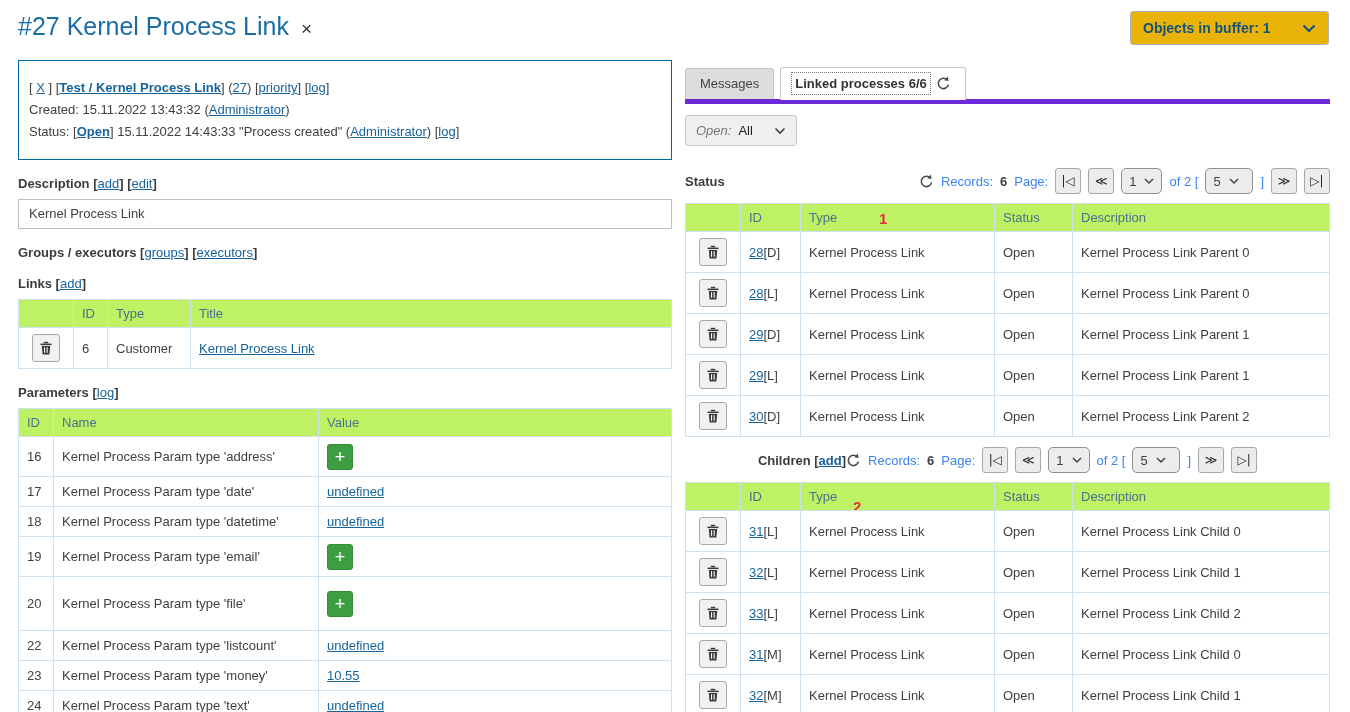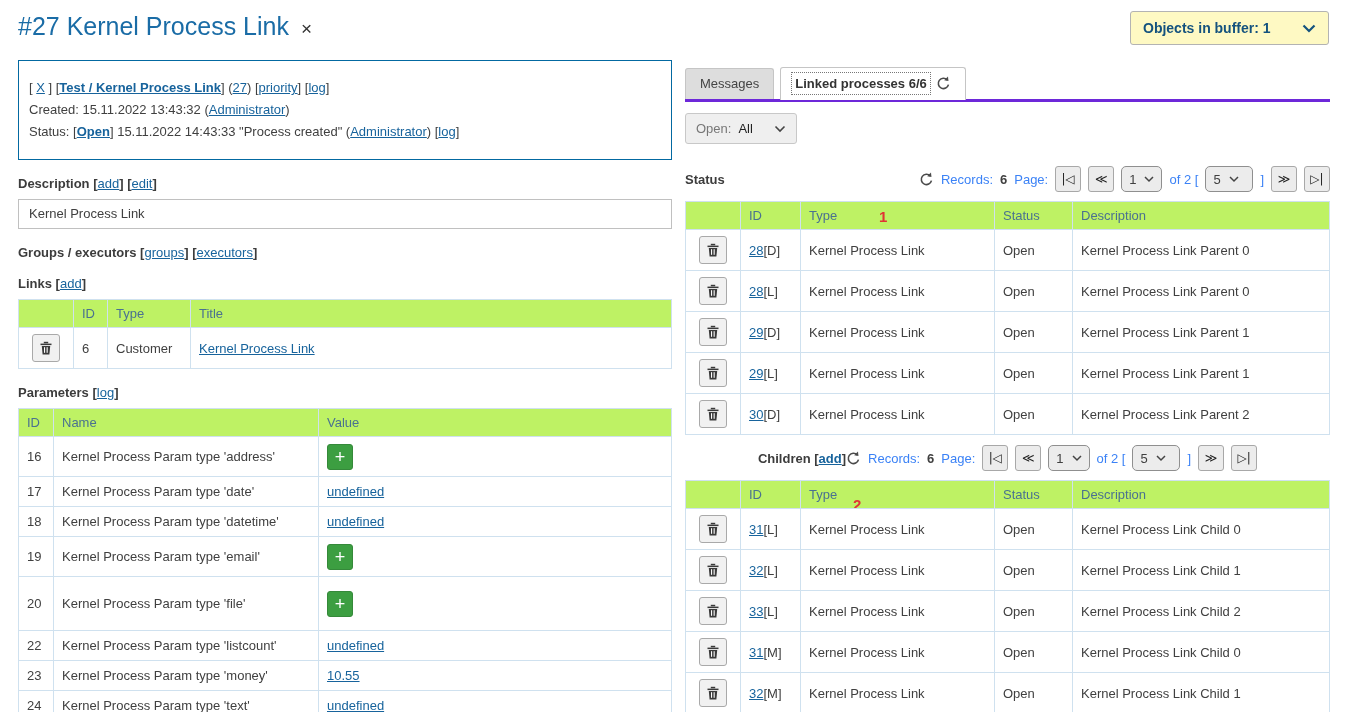--- a/index.html
+++ b/index.html
@@ -6,21 +6,21 @@
   html,body { width:1350px; height:712px; overflow:hidden; background:#fff;
     font-family:"Liberation Sans","DejaVu Sans",sans-serif; font-size:13px; color:#404040; }
   a { color:#17639c; text-decoration:underline; cursor:pointer; }
   .page { position:relative; width:1350px; height:712px; padding:0 20px 0 18px; }
 
   
   .title-row { display:flex; align-items:center; gap:12px; padding-top:12px; }
   .page-title { font-size:25px; color:#1a6ca6; font-weight:400; }
   .title-close { font-size:19px; color:#333; cursor:pointer; line-height:1; margin-top:3px; }
   .buffer-btn { position:absolute; top:11px; right:21px; height:34px; min-width:199px;
-    background:#fef9c3; border:1px solid #b3b3b3; border-radius:3px;
+    background:#eab308; border:1px solid #b3b3b3; border-radius:3px;
     display:flex; align-items:center; justify-content:space-between; gap:18px;
     padding:0 12px; cursor:pointer; }
   .buffer-btn span { color:#14527e; font-weight:700; font-size:14px; }
 
   .cols { display:flex; align-items:flex-start; gap:13px; }
   .left-col { width:654px; flex:0 0 654px; }
   .right-col { flex:1; min-width:0; }
 
   
   .info-box { margin-top:19px; border:1px solid #0369a1; padding:16px 10px; line-height:22px; }
@@ -39,29 +39,29 @@
     border-radius:3px; cursor:pointer; display:inline-flex; align-items:center; justify-content:center; }
   .plus-btn { width:26px; height:26px; background:#3c9e41; border:1px solid #35893a; border-radius:3px;
     color:#fff; font-size:18px; line-height:1; cursor:pointer; display:inline-flex; align-items:center; justify-content:center; }
 
   .links-table td { height:40px; }
   .params-table td { height:30px; }
   .params-table tr.row-plus td { height:40px; }
   .params-table tr.row-tall td { height:54px; }
 
   
-  .tabs { margin-top:26px; border-bottom:3px solid #6d28d9; display:flex; align-items:flex-end; }
+  .tabs { margin-top:26px; border-bottom:5px solid #6d28d9; display:flex; align-items:flex-end; }
   .tab { padding:7px 14px; background:#ddd; border:1px solid #c5c5c5; border-bottom:none;
     border-radius:3px 3px 0 0; margin-right:6px; cursor:pointer; color:#444; height:31px; }
   .tab.active { background:#fff; margin-bottom:-1px; padding-bottom:9px; height:33px;
     font-weight:700; color:#333; display:flex; align-items:center; gap:9px; }
   .tab.active .tab-label { outline:1px dotted #777; outline-offset:3px; }
   .open-filter { margin-top:11px; width:112px; height:31px; background:#efefef; border:1px solid #c8c8c8;
     border-radius:3px; display:inline-flex; align-items:center; gap:7px; padding:0 10px; cursor:pointer; }
-  .open-filter .flt-label { color:#777; }
+  .open-filter .flt-label { color:#777;font-style:italic; }
   .open-filter .flt-value { color:#222; }
   .open-filter svg { margin-left:auto; }
 
   .tbl-head-row { display:flex; align-items:center; justify-content:space-between; margin-top:21px; height:28px; }
   .tbl-head-row.second { margin-top:9px;justify-content:center; }
   .tbl-title { font-weight:700; color:#3c3c3c; }
   .pager { display:flex; align-items:center; gap:7px; }
   .pager .pg-txt { color:#3b82f6; }
   .pager .pg-num { font-weight:700; }
   .pg-btn { min-width:26px; height:26px; background:#ececec; border:1px solid #a8a8a8; border-radius:3px;

